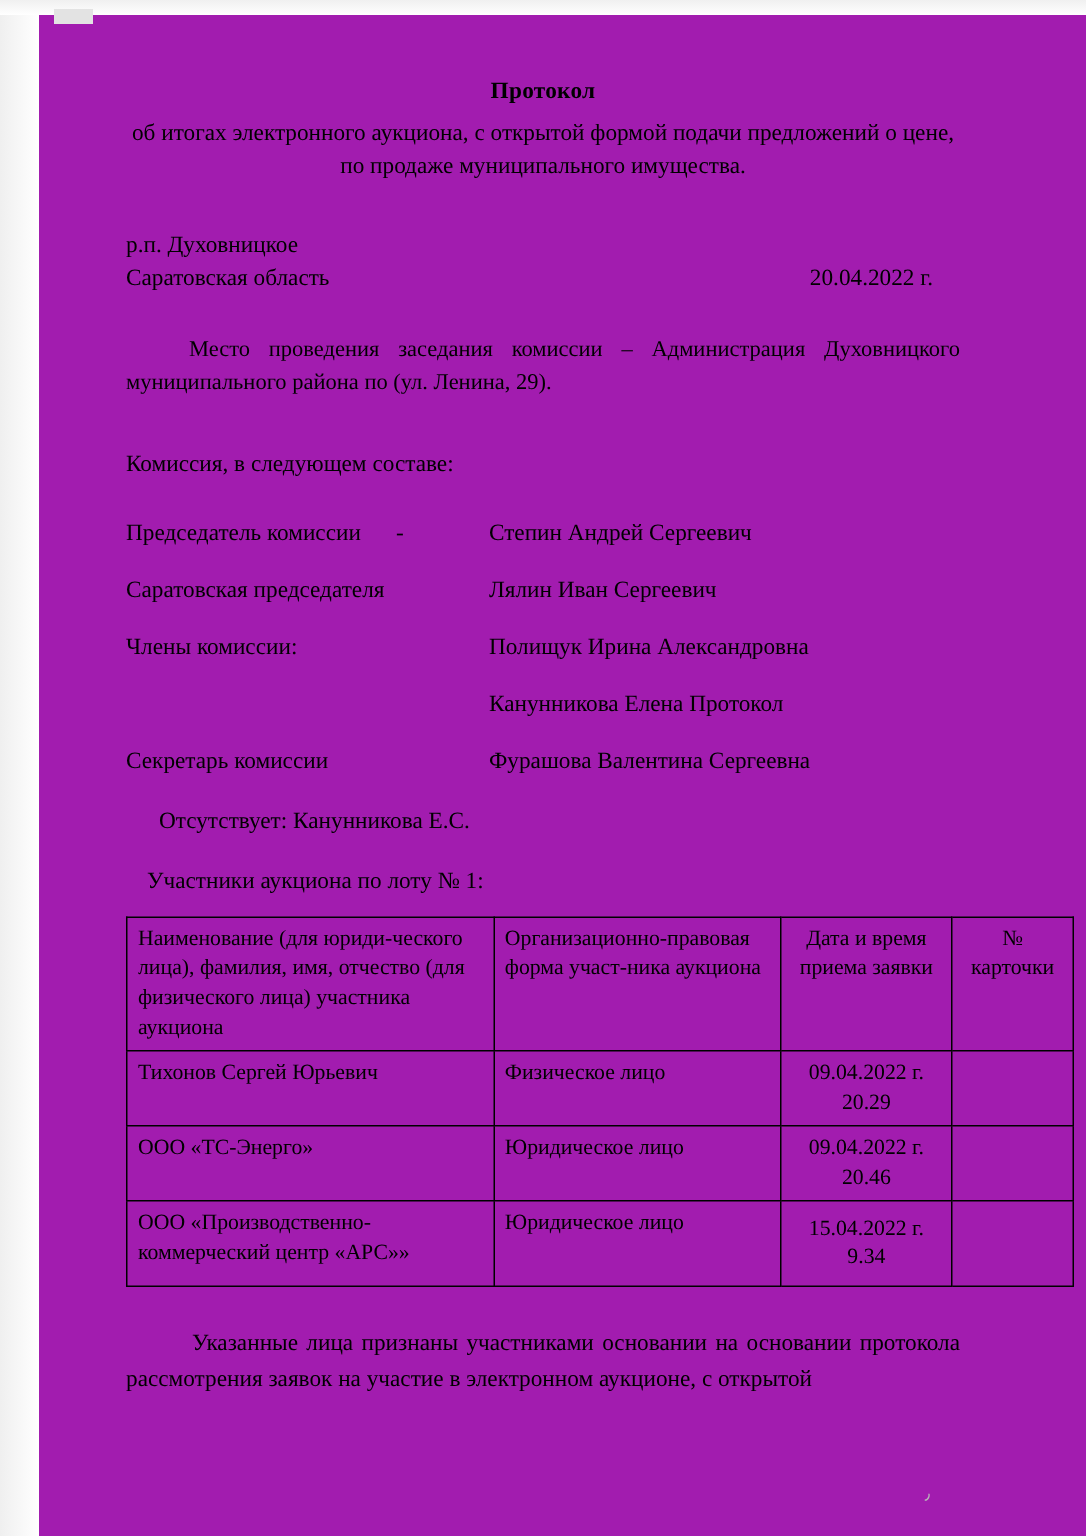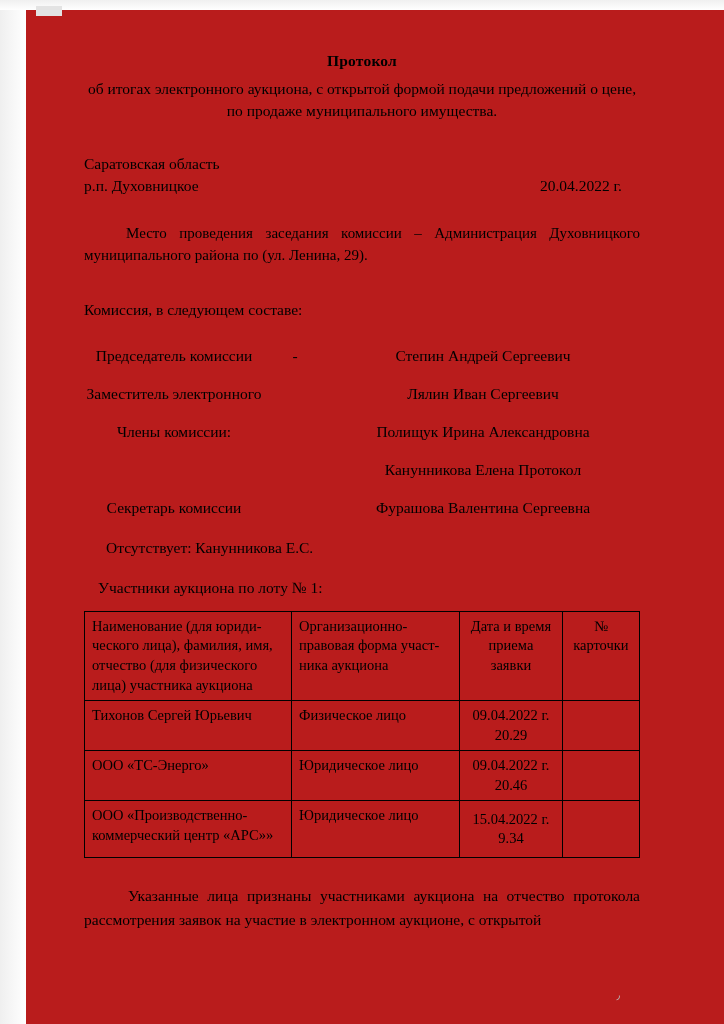--- a/index.html
+++ b/index.html
@@ -11,21 +11,21 @@
     width: 724px;
     height: 1024px;
     position: relative;
     font-family: "Liberation Serif", serif;
     color: #000000;
     overflow: hidden;
   }
   .page {
     position: absolute;
     inset: 0;
-    background: #b91c1c;
+    background: #a21caf;
   }
   
   .scan-edge-left {
     position: absolute;
     left: 0; top: 0; bottom: 0;
     width: 26px;
     background: linear-gradient(to right, #efefef, #ffffff);
   }
   .scan-edge-top {
     position: absolute;
@@ -85,21 +85,20 @@
     font-size: 15.5px;
   }
   .members {
     margin-top: 28px;
     font-size: 15.5px;
   }
   .member-row {
     display: flex;
     align-items: baseline;
     margin-bottom: 20px;
-    text-align: center;
   }
   .member-role {
     width: 180px;
     flex: 0 0 180px;
   }
   .member-dash {
     width: 62px;
     flex: 0 0 62px;
   }
   .member-name {
@@ -111,21 +110,21 @@
     font-size: 15.5px;
   }
   .participants-label {
     margin-top: 22px;
     margin-left: 14px;
     font-size: 15.5px;
   }
   table.participants {
     margin-top: 14px;
     border-collapse: collapse;
-    width: 556px;
+    width: 632px;
     font-size: 14.5px;
   }
   table.participants td, table.participants th {
     border: 1px solid #000;
     padding: 5px 7px;
     vertical-align: top;
     line-height: 1.35;
     font-weight: normal;
     text-align: left;
   }
@@ -160,37 +159,37 @@
   <div class="scan-mark"></div>
 
   <div class="content">
 
     <div class="doc-title">Протокол</div>
 
     <div class="subtitle">об итогах  электронного аукциона, с открытой формой подачи предложений о цене,</div>
     <div class="subtitle">по продаже  муниципального имущества.</div>
 
     <div class="place-block">
+      <div>р.п. Духовницкое</div>
       <div>Саратовская область</div>
-      <div>р.п. Духовницкое</div>
       <div class="date-right">20.04.2022 г.</div>
     </div>
 
     <div class="para">Место проведения заседания комиссии – Администрация Духовницкого муниципального  района по  (ул. Ленина, 29).</div>
 
     <div class="commission-intro">Комиссия, в следующем составе:</div>
 
     <div class="members">
       <div class="member-row">
         <span class="member-role">Председатель комиссии</span>
         <span class="member-dash">-</span>
         <span class="member-name">Степин Андрей Сергеевич</span>
       </div>
       <div class="member-row">
-        <span class="member-role">Заместитель электронного</span>
+        <span class="member-role">Саратовская председателя</span>
         <span class="member-dash"></span>
         <span class="member-name">Лялин Иван Сергеевич</span>
       </div>
       <div class="member-row">
         <span class="member-role">Члены комиссии:</span>
         <span class="member-dash"></span>
         <span class="member-name">Полищук Ирина Александровна</span>
       </div>
       <div class="member-row">
         <span class="member-role"></span>
@@ -232,18 +231,18 @@
         </tr>
         <tr class="row-tall">
           <td class="c0">ООО «Производственно-коммерческий центр «АРС»»</td>
           <td class="c1 mid">Юридическое лицо</td>
           <td class="c2">15.04.2022 г. 9.34</td>
           <td class="c3"></td>
         </tr>
       </tbody>
     </table>
 
-    <div class="closing">Указанные лица признаны участниками аукциона на отчество протокола рассмотрения заявок на участие  в электронном  аукционе, с открытой</div>
+    <div class="closing">Указанные лица признаны участниками основании на основании протокола рассмотрения заявок на участие  в электронном  аукционе, с открытой</div>
 
   </div>
 
   <div class="watermark">٫</div>
 </div>
 
 </body></html>

